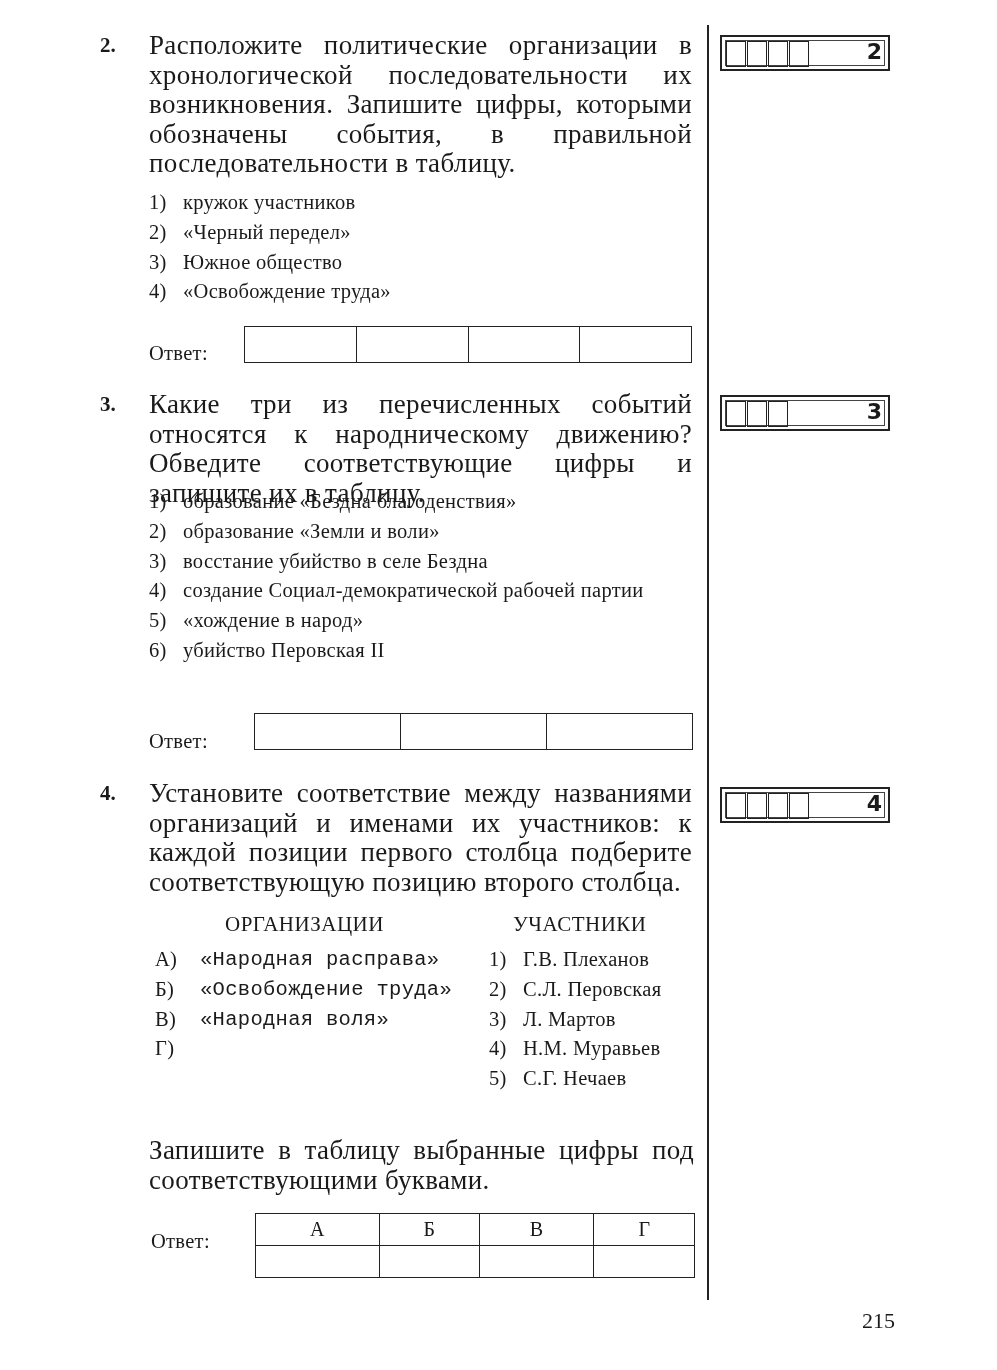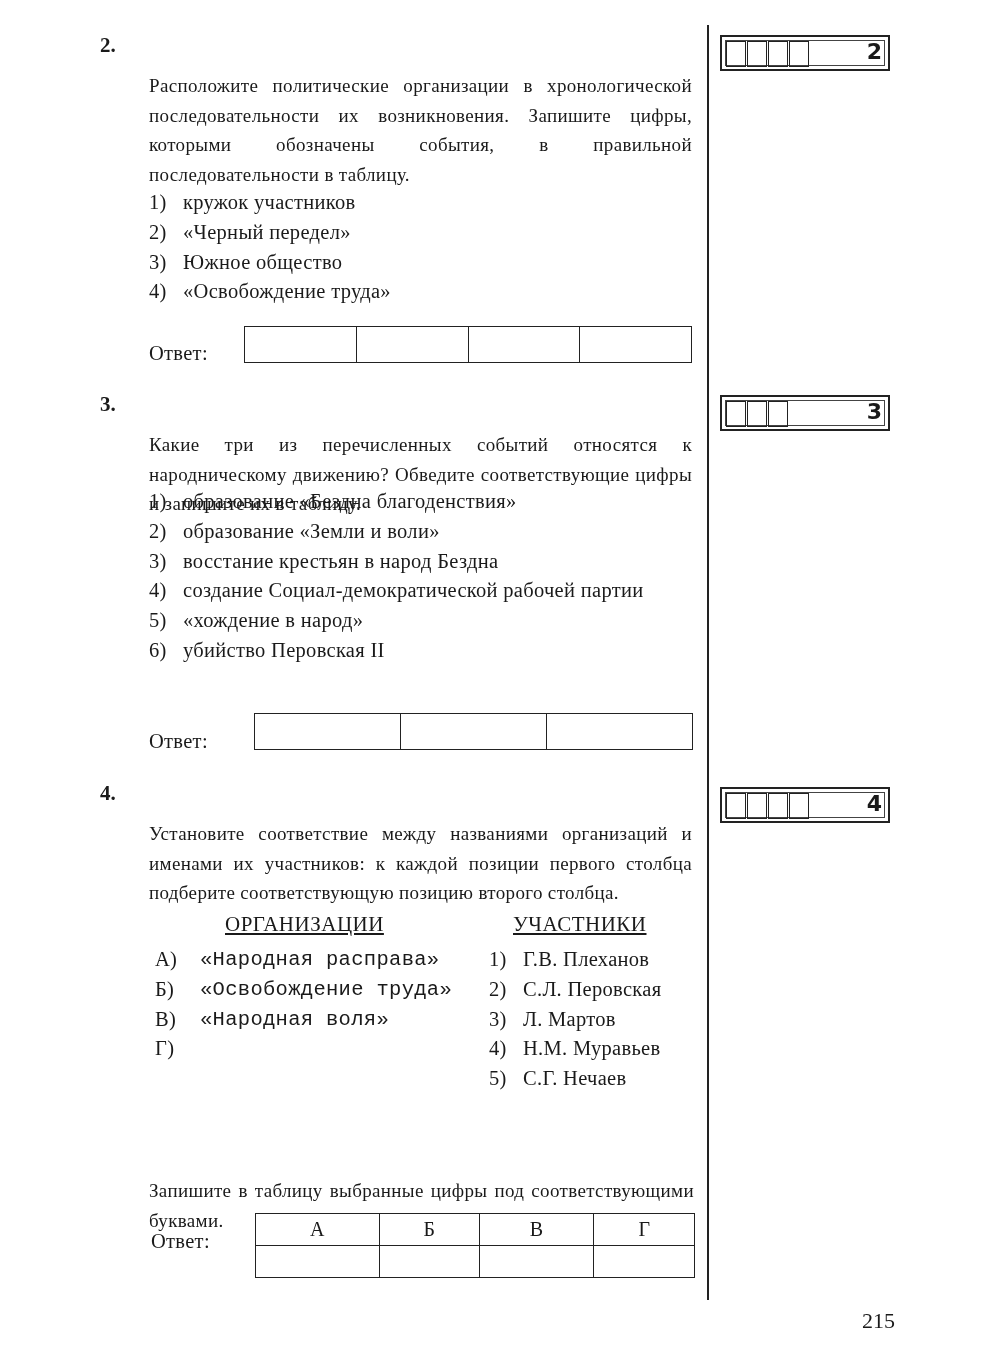--- a/index.html
+++ b/index.html
@@ -4,37 +4,37 @@
 <style>
   html, body { margin: 0; padding: 0; background: #ffffff; }
   body {
     width: 997px; height: 1370px; position: relative; overflow: hidden;
     font-family: "Liberation Serif", "DejaVu Serif", serif;
     color: #1a1a1a;
   }
   .qnum { position: absolute; left: 100px; font-size: 21px; font-weight: bold; }
   .qtext {
     position: absolute; left: 149px; width: 543px;
-    font-size: 19px; line-height: 29.5px; text-align: justify;
-    text-align-last: left; letter-spacing: 0.35px; margin-top: 40px;
+    font-size: 27px; line-height: 29.5px; text-align: justify;
+    text-align-last: left; letter-spacing: 0.35px;
   }
   .list { position: absolute; left: 149px; width: 545px; font-size: 20.5px; line-height: 29.8px; letter-spacing: 0.3px; }
   .list .item { display: flex; }
   .list .n { width: 34px; flex: none; }
   .list .t { flex: 1; text-align: justify; text-align-last: left; }
   .answer-label { position: absolute; font-size: 20.5px; letter-spacing: 0.3px; margin-top: 6px; }
   table.ans { position: absolute; border-collapse: collapse; }
   table.ans td { border: 1.5px solid #222; padding: 0; }
   .vline { position: absolute; left: 707px; top: 25px; width: 2px; height: 1275px; background: #222; }
   .score { position: absolute; left: 720px; width: 170px; height: 36px; border: 2px solid #222; box-sizing: border-box; }
   .score .inner { position: absolute; left: 3px; top: 3px; right: 3px; bottom: 3px; border: 1px solid #444; }
   .score .cells { position: absolute; left: 4px; top: 4px; display: flex; }
   .score .cell { width: 18px; height: 24px; border: 1.8px solid #222; margin-right: 1px; }
   .score .num { position: absolute; right: 6px; top: 2px; font-size: 22px; font-weight: bold; font-family: "DejaVu Sans", sans-serif; }
-  .col-h { position: absolute; font-size: 21px; letter-spacing: 0.5px; text-decoration: underline; }
+  .col-h { position: absolute; font-size: 21px; letter-spacing: 0.5px; }
   .org { position: absolute; left: 155px; top: 945px; width: 315px; }
   .org .item { display: flex; }
   .org .n { width: 45px; flex: none; }
   .org .t { flex: 1; text-align: justify; text-align-last: left; font-family: Liberation Mono, monospace; }
   .part { position: absolute; left: 489px; top: 945px; width: 215px; }
   .part .item { display: flex; }
   .part .n { width: 34px; flex: none; }
   .pagenum { position: absolute; left: 862px; top: 1308px; font-size: 22px; }
 </style>
 </head>
@@ -90,21 +90,21 @@
   <div class="item">
       <span class="n">1)</span>
       <span class="t">образование «Бездна благоденствия»</span>
     </div>
   <div class="item">
       <span class="n">2)</span>
       <span class="t">образование «Земли и воли»</span>
     </div>
   <div class="item">
       <span class="n">3)</span>
-      <span class="t">восстание крестьян в народ Бездна</span>
+      <span class="t">восстание убийство в селе Бездна</span>
     </div>
   <div class="item">
       <span class="n">4)</span>
       <span class="t">создание Социал-демократической рабочей партии</span>
     </div>
   <div class="item">
       <span class="n">5)</span>
       <span class="t">«хождение в народ»</span>
     </div>
   <div class="item">

